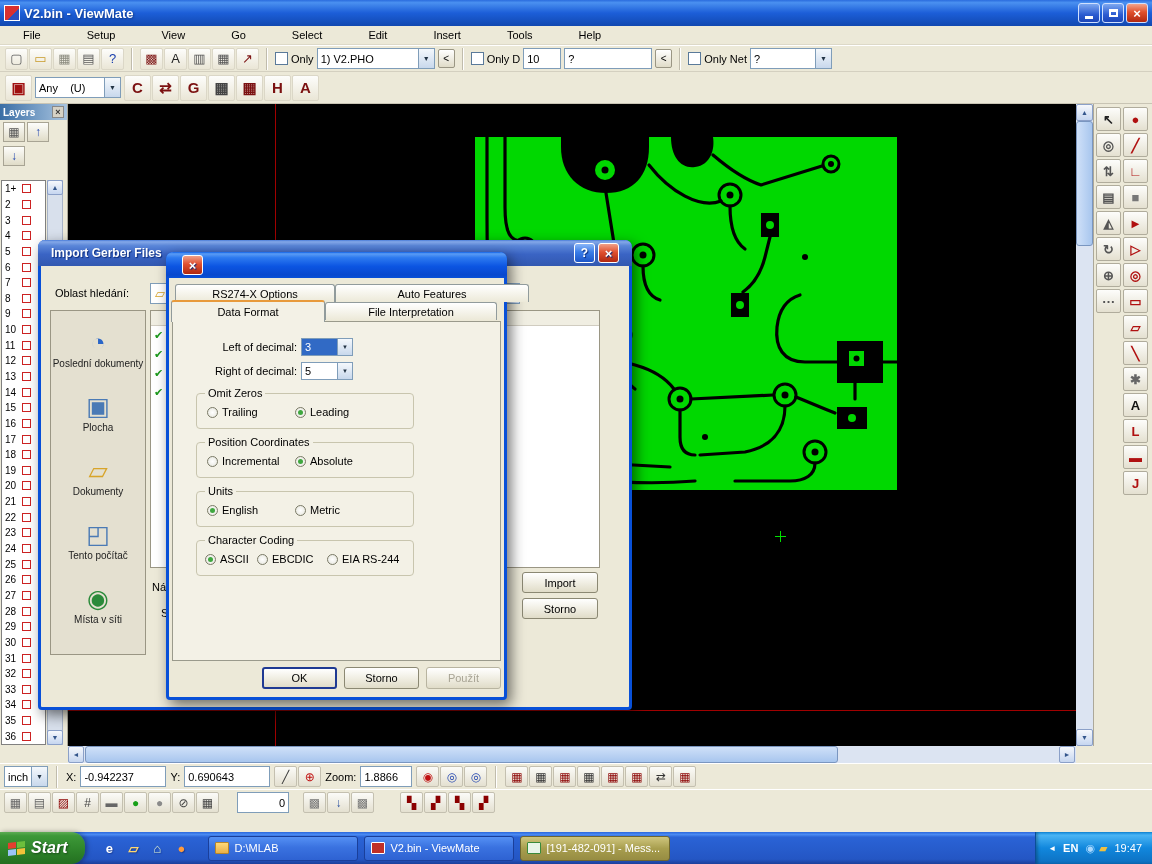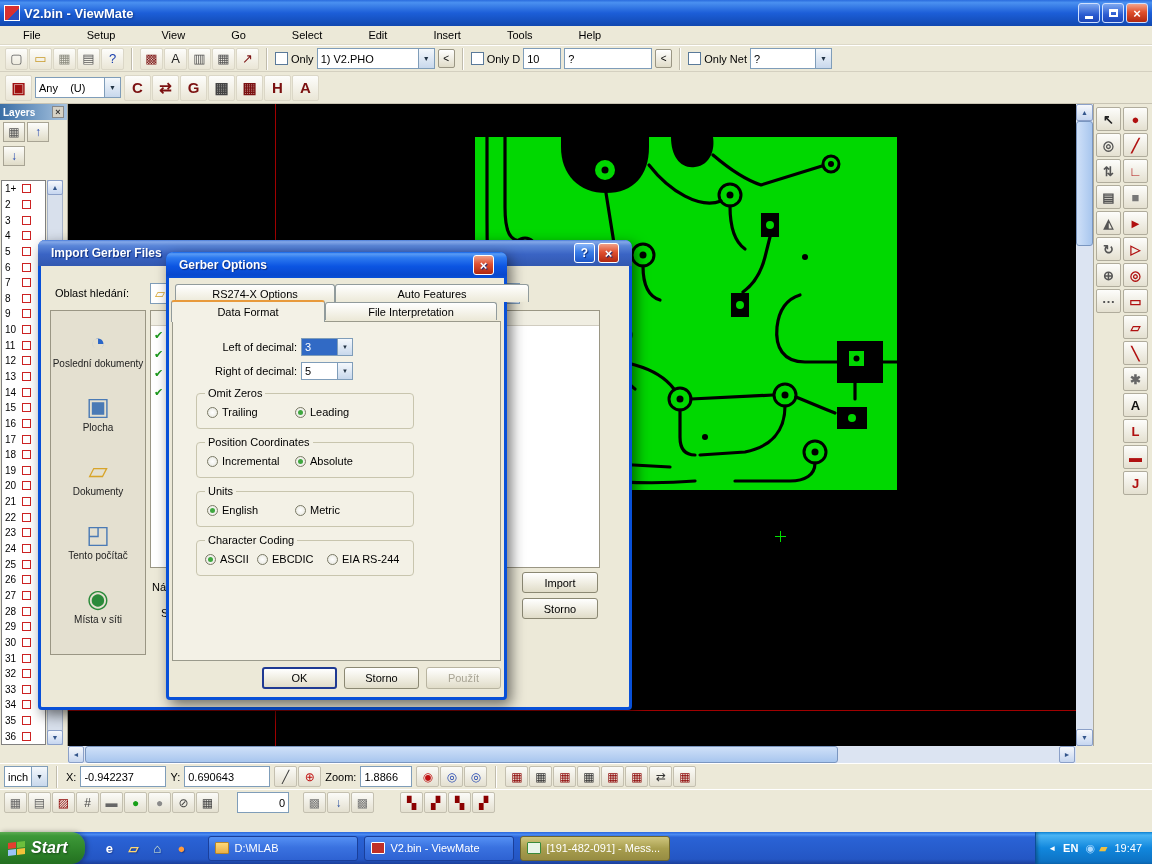--- a/index.html
+++ b/index.html
@@ -638,21 +638,20 @@
         </div>
     </div>
     <span class="imp-label" style="left:111px;top:341px">Ná</span>
     <span class="imp-label" style="left:120px;top:367px">So</span>
     <span class="btn" style="left:481px;top:332px">Import</span>
     <span class="btn" style="left:481px;top:358px">Storno</span>
   </div>
 
   <div class="xp-window gerber-dialog">
     <div class="dlg-title">
-      <span class="dlg-title-text">Gerber Options</span>
       <span class="tbx close">×</span>
     </div>
     <span class="tab" style="left:6px;top:32px;width:160px">RS274-X Options</span>
     <span class="tab" style="left:166px;top:32px;width:194px">Auto Features</span>
     <span class="tab active" style="left:2px;top:48px;width:154px">Data Format</span>
     <span class="tab" style="left:156px;top:50px;width:172px">File Interpretation</span>
     <div class="tab-page"></div>
 
     <span class="g-lbl" style="left:16px;top:89px;width:112px;text-align:right;z-index:2">Left of decimal:</span>
     <span class="mini" style="left:132px;top:86px">

